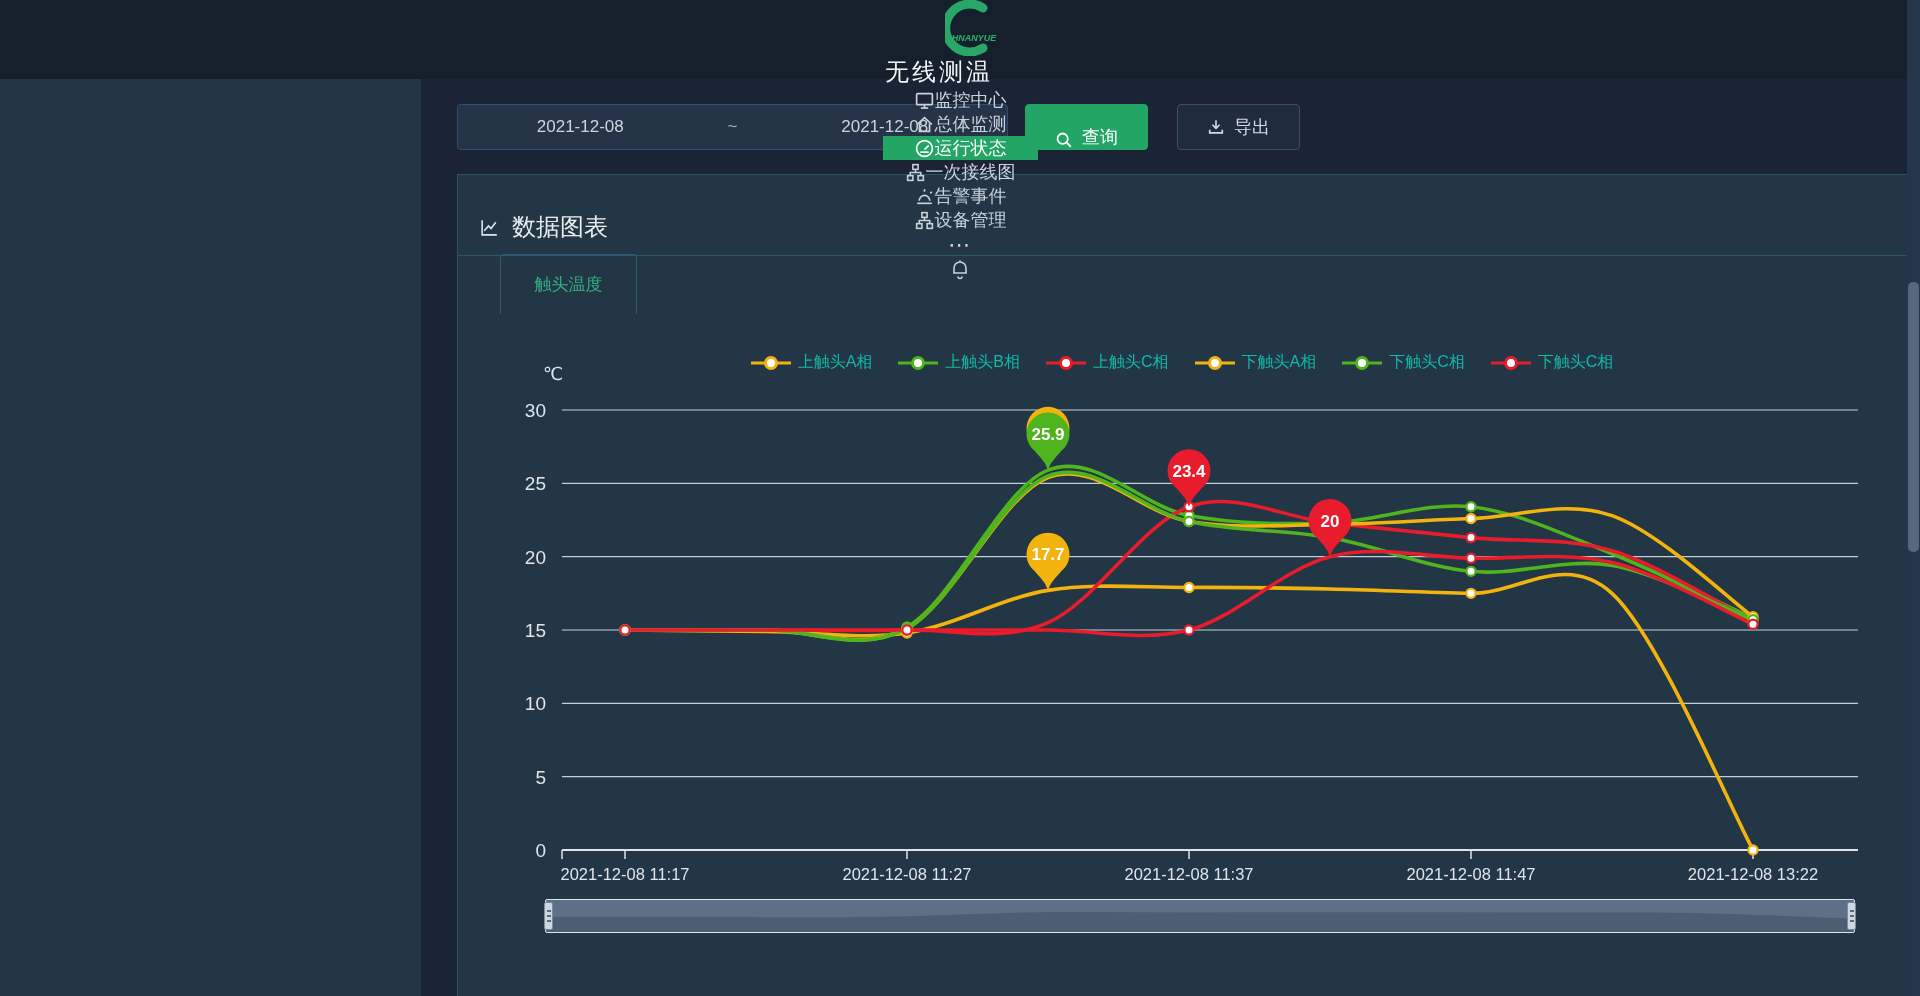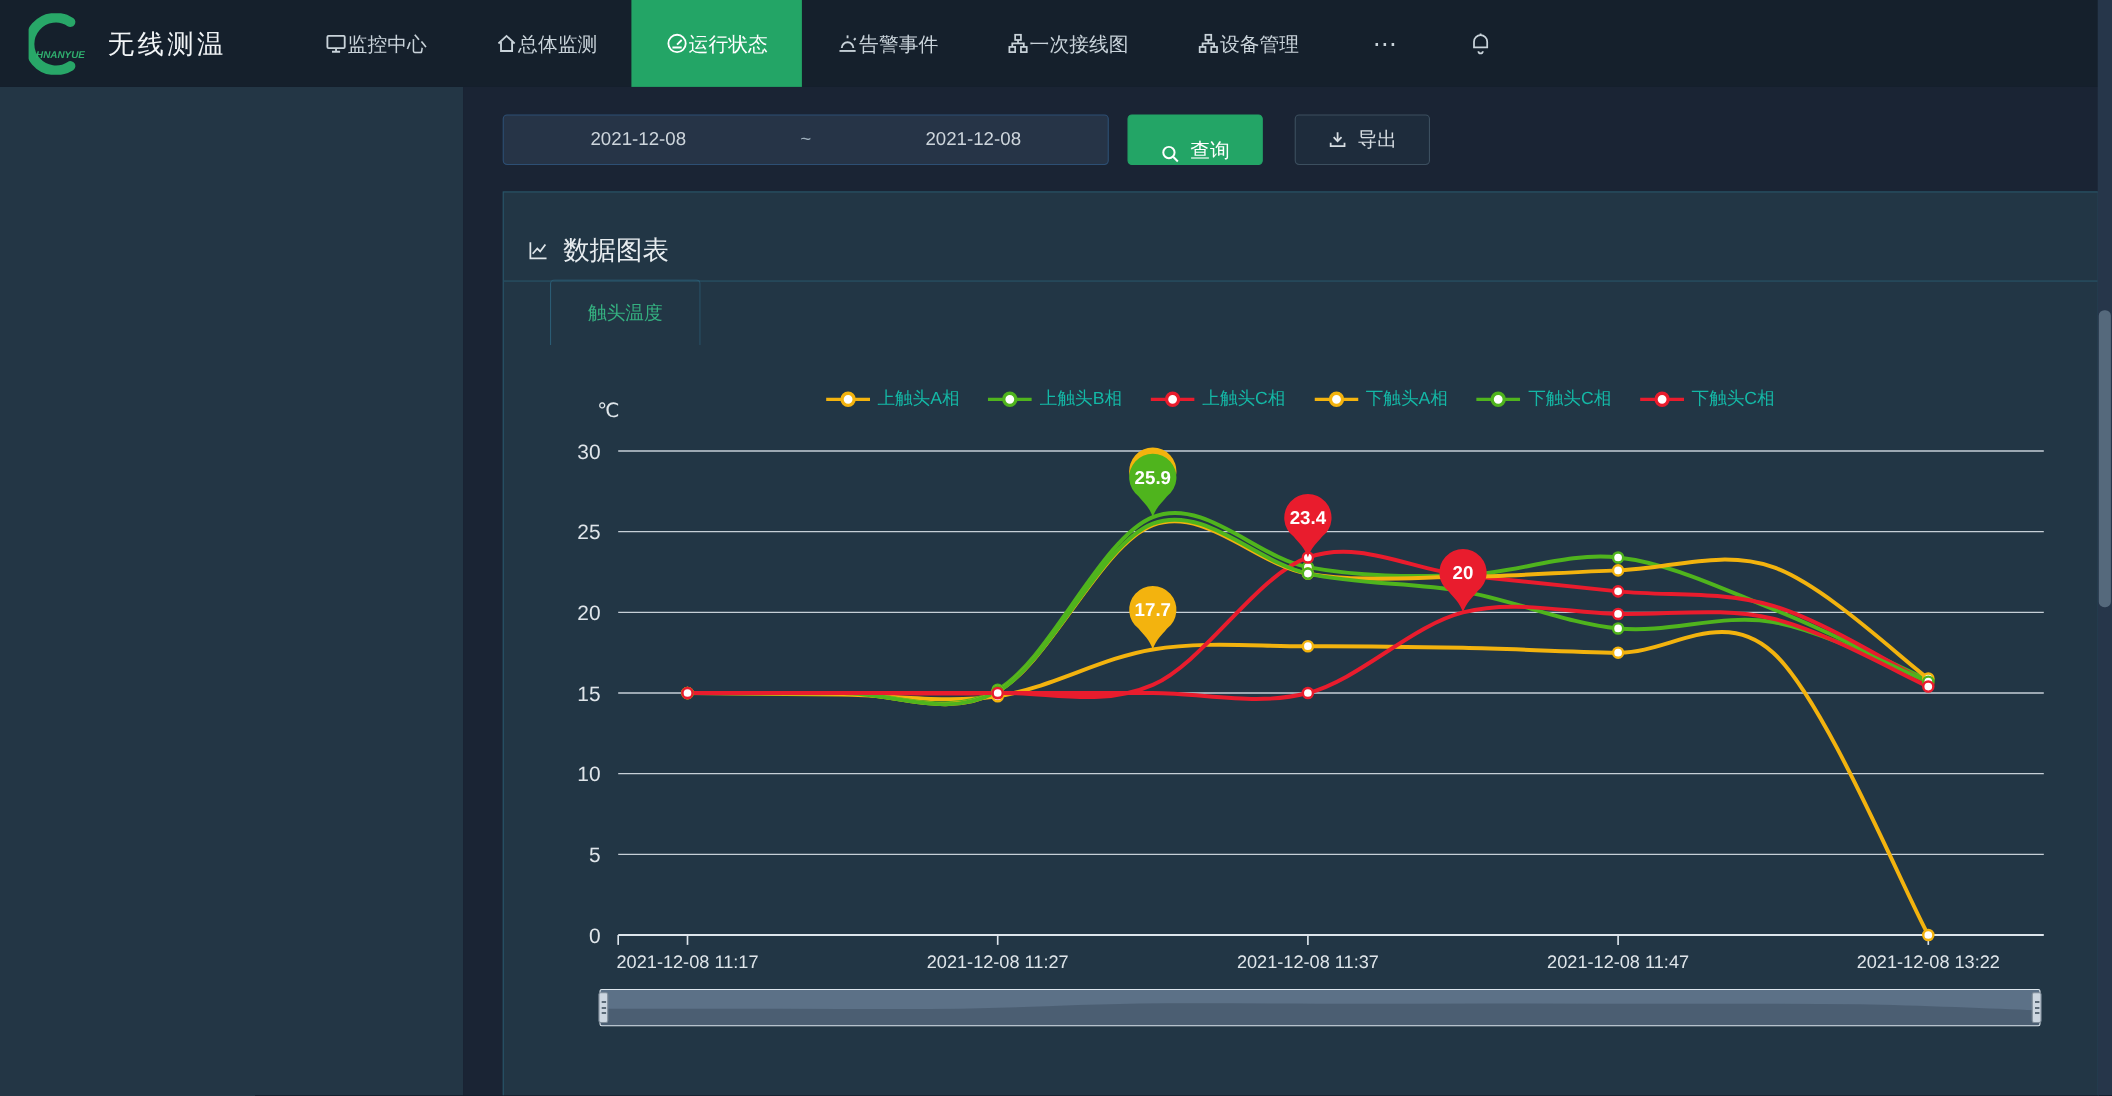--- a/index.html
+++ b/index.html
@@ -1,20 +1,20 @@
 <!DOCTYPE html>
 <html><head>
 <meta charset="utf-8">
 <style>
   html,body{margin:0;padding:0;background:#121b26;}
   *{box-sizing:border-box;font-family:"Liberation Sans","DejaVu Sans",sans-serif;}
   #screen{position:relative;width:1920px;height:996px;overflow:hidden;background:#1a2434;}
 
   
-  .topnav{position:absolute;left:0;top:0;width:1920px;height:79px;background:#15202c;display:flex;align-items:center;z-index:30;}
+  .topnav{position:absolute;left:0;top:0;width:1920px;height:79px;background:#15202c;display:flex;align-items:center;z-index:30;flex-direction:column;}
   .logo{margin-left:26px;width:56px;height:56px;flex:0 0 auto;}
   .app-title{color:#f2f5f7;font-size:24px;font-weight:400;letter-spacing:3px;margin:0 58px 0 16px;white-space:nowrap;}
   .nav-item{height:79px;display:flex;align-items:center;gap:0;padding:0 31px;color:#c9d3da;font-size:18px;cursor:pointer;white-space:nowrap;}
   .nav-item .nicon{display:flex;align-items:center;}
   .nav-item.active{background:#23a566;color:#ffffff;}
   .nav-more{color:#c9d3da;font-size:22px;padding:0 36px;letter-spacing:2px;}
   .nav-bell{padding:0 26px;display:flex;align-items:center;}
 
   
   .page-scroll{position:absolute;right:0;top:0;width:13px;height:996px;background:#26364a;z-index:40;}
@@ -90,40 +90,40 @@
             <circle cx="10" cy="10" r="7.5"></circle>
             <line x1="10" y1="11" x2="14" y2="7"></line>
             <line x1="6" y1="13.5" x2="14" y2="13.5"></line>
           </svg>
       </span>
       <span>运行状态</span>
     </div>
 
     <div class="nav-item">
       <span class="nicon">
+        <svg width="21" height="21" viewBox="0 0 20 20" fill="none" stroke="#c9d3da" stroke-width="1.5">
+            <rect x="7.5" y="2.5" width="5" height="4.5"></rect>
+            <rect x="2.5" y="13" width="5" height="4.5"></rect>
+            <rect x="12.5" y="13" width="5" height="4.5"></rect>
+            <path d="M10 7 V10 M5 13 V10 H15 V13"></path>
+          </svg>
+      </span>
+      <span>一次接线图</span>
+    </div>
+
+    <div class="nav-item">
+      <span class="nicon">
         <svg width="21" height="21" viewBox="0 0 20 20" fill="none" stroke="#c9d3da" stroke-width="1.6">
             <path d="M5 14 A5 5 0 0 1 15 14"></path>
             <line x1="3" y1="16.5" x2="17" y2="16.5"></line>
             <line x1="10" y1="5.5" x2="10" y2="3"></line>
             <line x1="15.5" y1="7" x2="17" y2="5.5"></line>
           </svg>
       </span>
       <span>告警事件</span>
-    </div>
-
-    <div class="nav-item">
-      <span class="nicon">
-        <svg width="21" height="21" viewBox="0 0 20 20" fill="none" stroke="#c9d3da" stroke-width="1.5">
-            <rect x="7.5" y="2.5" width="5" height="4.5"></rect>
-            <rect x="2.5" y="13" width="5" height="4.5"></rect>
-            <rect x="12.5" y="13" width="5" height="4.5"></rect>
-            <path d="M10 7 V10 M5 13 V10 H15 V13"></path>
-          </svg>
-      </span>
-      <span>一次接线图</span>
     </div>
 
     <div class="nav-item">
       <span class="nicon">
         <svg width="21" height="21" viewBox="0 0 20 20" fill="none" stroke="#c9d3da" stroke-width="1.5">
             <rect x="7.5" y="2.5" width="5" height="4.5"></rect>
             <rect x="2.5" y="13" width="5" height="4.5"></rect>
             <rect x="12.5" y="13" width="5" height="4.5"></rect>
             <path d="M10 7 V10 M5 13 V10 H15 V13"></path>
           </svg>

